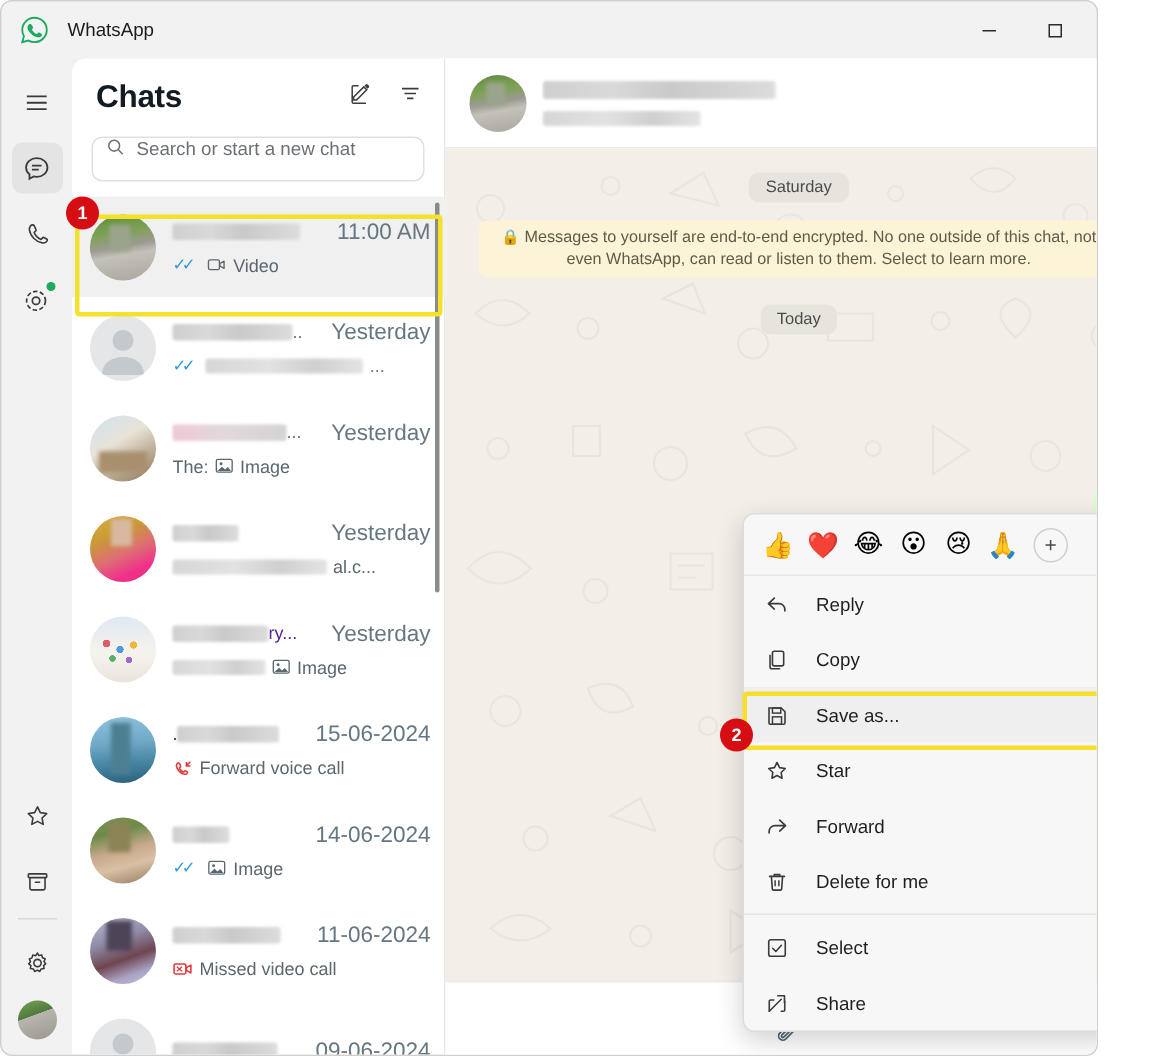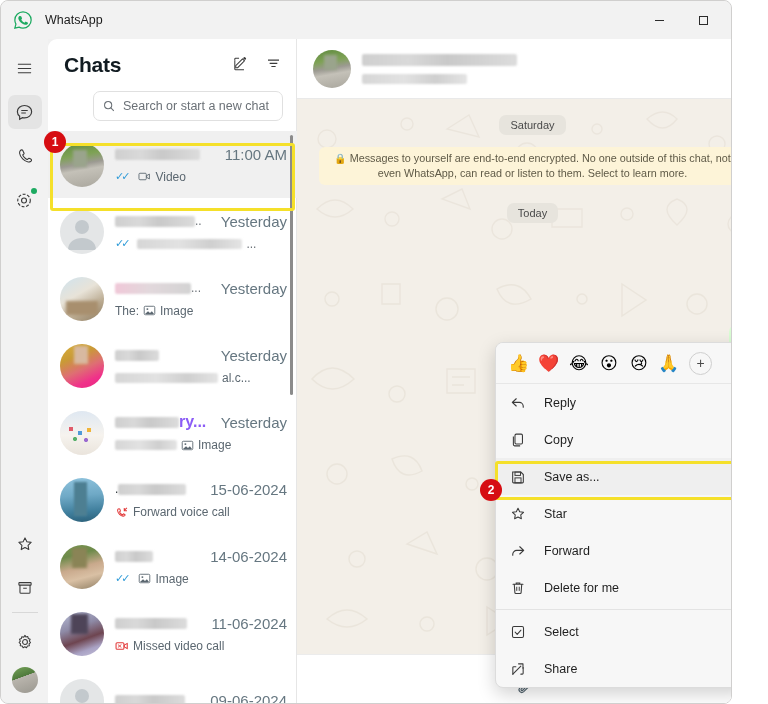--- a/index.html
+++ b/index.html
@@ -90,23 +90,22 @@
     height: 52px; display: flex; align-items: center;
     padding: 0 14px 0 16px;
   }
   .chats-title {
     font-size: 21px; font-weight: bold; color: #111b21; letter-spacing: -0.2px;
   }
   .chats-head-icons { margin-left: auto; display: flex; gap: 16px; color: #3b3b3b; }
   .searchwrap { padding: 0 13px 8px 13px; }
   .searchbox {
     height: 30px; border: 1px solid #e0e0e0; border-radius: 7px;
-    display: flex; align-items: center; padding: 0 9px;
+    display: flex; padding: 0 9px;
     background: #fff;
-    margin-left: 32px;
   }
   .searchbox .placeholder {
     font-size: 12.5px; color: #6b7177; margin-left: 8px;
   }
 
   .chatlist {
     position: absolute; top: 92px; left: 0;
     width: 249px; height: 574px;
     overflow: hidden;
   }
@@ -504,21 +503,21 @@
             radial-gradient(circle 4px at 11px 18px,#e05b6a 0 60%,transparent 61%),
             radial-gradient(circle 4px at 20px 22px,#4f9ad8 0 60%,transparent 61%),
             radial-gradient(circle 4px at 29px 19px,#f0b53a 0 60%,transparent 61%),
             radial-gradient(circle 3.5px at 15px 28px,#58b06a 0 60%,transparent 61%),
             radial-gradient(circle 3.5px at 26px 29px,#9b6ad0 0 60%,transparent 61%),
             linear-gradient(180deg,#dfe8f2 0%,#f6f3ee 55%,#eae4dc 100%);"></div>
         </div>
         <div class="rowbody">
           <div class="rowtop">
             <div class="blurname" style="width:64px;"></div>
-            <span style="font-size:16px;color:#8b5cf6;font-weight:700;">ry...</span>
+            <span style="font-size:12px;color:#4c1d95;font-weight:400;">ry...</span>
             <div class="rowtime">Yesterday</div>
           </div>
           <div class="rowbot">
             <div class="blurmsg" style="width:62px;"></div>
             <svg width="13" height="13" viewBox="0 0 16 16">
               <rect x="1.5" y="2.8" width="13" height="10.4" rx="1.4" fill="none" stroke="#5b6770" stroke-width="1.1"></rect>
               <circle cx="5.4" cy="6.3" r="1.2" fill="#5b6770"></circle>
               <path d="M2.4 12.4l3.8-3.6 2.4 2.2 2.3-2 2.7 3.4z" fill="#5b6770"></path>
             </svg>
             <span>Image</span>

